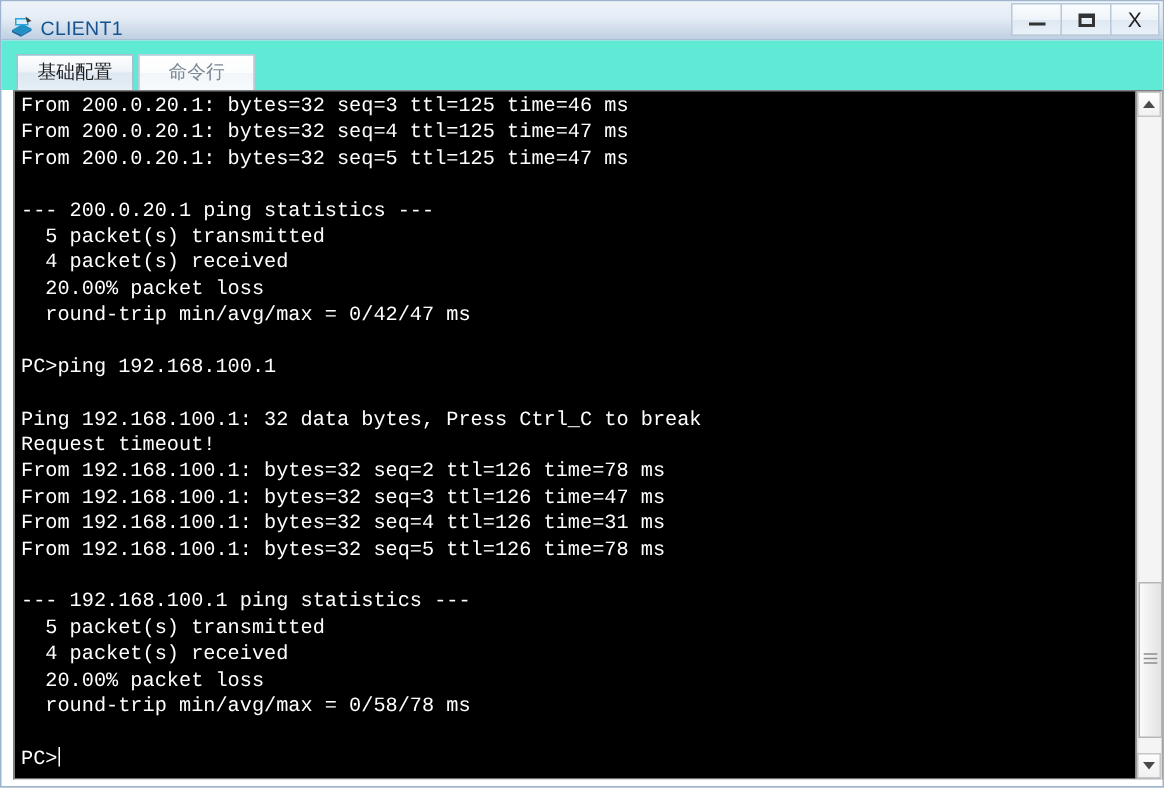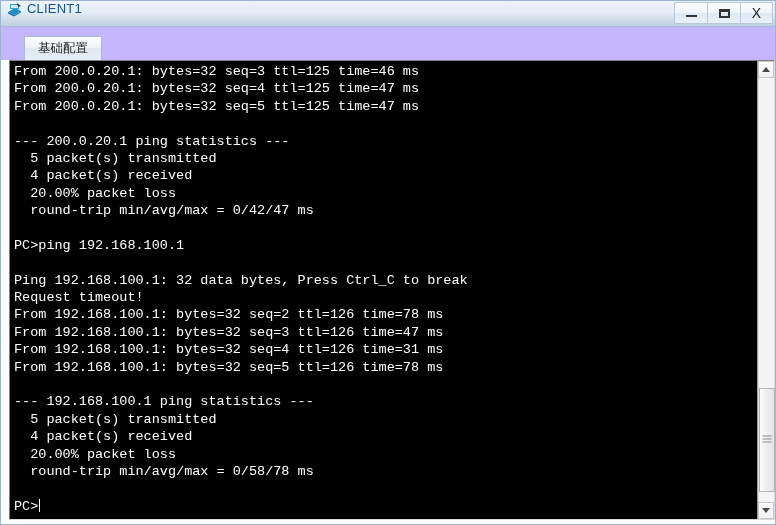--- a/index.html
+++ b/index.html
@@ -25,21 +25,21 @@
   }
 
   
   .titlebar {
     position: relative;
     height: 26px;
     box-sizing: border-box;
     background: linear-gradient(to bottom, #eef3f9 0%, #e4ecf5 45%, #cfdcea 75%, #bfd0e2 100%);
     border-bottom: 1px solid #a8bed4;
     display: flex;
-    align-items: flex-start;
+    align-items: flex-end;
     padding-left: 5px;
   }
   .title-icon {
     width: 17px;
     height: 17px;
     margin-right: 4px;
     flex: 0 0 auto;
     position: relative;
   }
   .title-text {
@@ -87,22 +87,22 @@
     font-size: 14px;
     line-height: 14px;
     color: #222;
     font-family: "Liberation Sans", sans-serif;
   }
 
   
   .tabstrip {
     position: relative;
     height: 33px;
-    background: #c4b5fd;
-    padding-left: 23px;
+    background: #5eead4;
+    padding-left: 10px;
     display: flex;
     align-items: flex-end;
     box-sizing: border-box;
   }
   .tab {
     height: 24px;
     min-width: 78px;
     box-sizing: border-box;
     margin-right: 3px;
     padding: 0 9px;
@@ -252,20 +252,23 @@
       <div class="win-btn">
         <span class="glyph-close">X</span>
       </div>
     </div>
   </div>
 
   <div class="tabstrip">
     <div class="tab">
       <span>基础配置</span>
     </div>
+    <div class="tab active">
+      <span>命令行</span>
+    </div>
   </div>
 
   <div class="term-wrap">
     <div class="term-text" id="term-text"><div class="term-line">From 200.0.20.1: bytes=32 seq=3 ttl=125 time=46 ms</div><div class="term-line">From 200.0.20.1: bytes=32 seq=4 ttl=125 time=47 ms</div><div class="term-line">From 200.0.20.1: bytes=32 seq=5 ttl=125 time=47 ms</div><div class="term-line">&nbsp;</div><div class="term-line">--- 200.0.20.1 ping statistics ---</div><div class="term-line">  5 packet(s) transmitted</div><div class="term-line">  4 packet(s) received</div><div class="term-line">  20.00% packet loss</div><div class="term-line">  round-trip min/avg/max = 0/42/47 ms</div><div class="term-line">&nbsp;</div><div class="term-line">PC&gt;ping 192.168.100.1</div><div class="term-line">&nbsp;</div><div class="term-line">Ping 192.168.100.1: 32 data bytes, Press Ctrl_C to break</div><div class="term-line">Request timeout!</div><div class="term-line">From 192.168.100.1: bytes=32 seq=2 ttl=126 time=78 ms</div><div class="term-line">From 192.168.100.1: bytes=32 seq=3 ttl=126 time=47 ms</div><div class="term-line">From 192.168.100.1: bytes=32 seq=4 ttl=126 time=31 ms</div><div class="term-line">From 192.168.100.1: bytes=32 seq=5 ttl=126 time=78 ms</div><div class="term-line">&nbsp;</div><div class="term-line">--- 192.168.100.1 ping statistics ---</div><div class="term-line">  5 packet(s) transmitted</div><div class="term-line">  4 packet(s) received</div><div class="term-line">  20.00% packet loss</div><div class="term-line">  round-trip min/avg/max = 0/58/78 ms</div><div class="term-line">&nbsp;</div><div class="term-line"><span>PC&gt;</span><span class="cursor"></span></div></div>
 
     <div class="scrollbar">
       <div class="sb-btn sb-up">
         <span class="arrow-up"></span>
       </div>
       <div class="sb-track">

